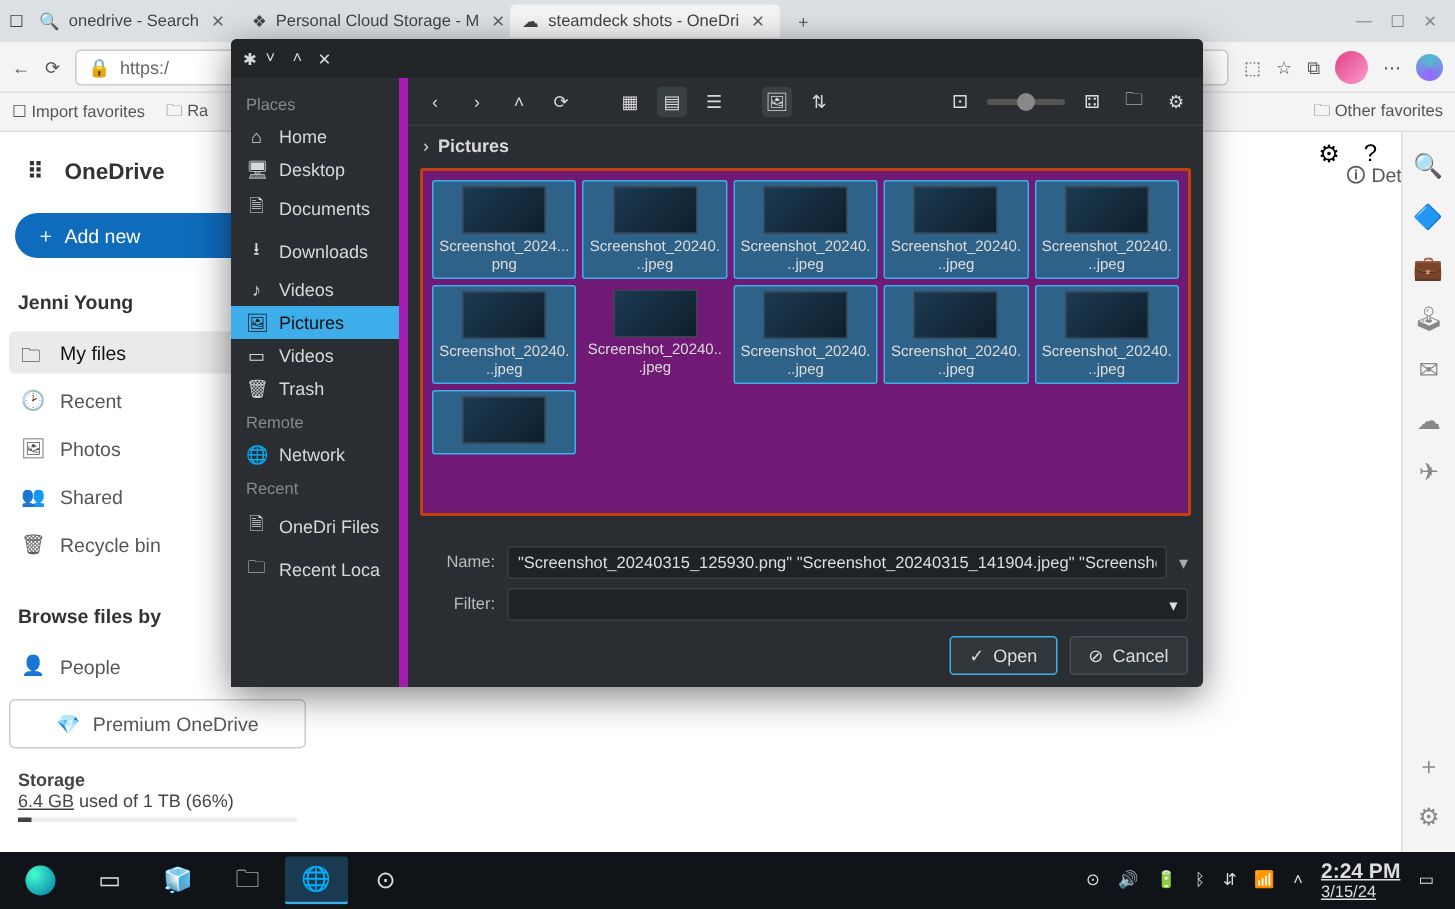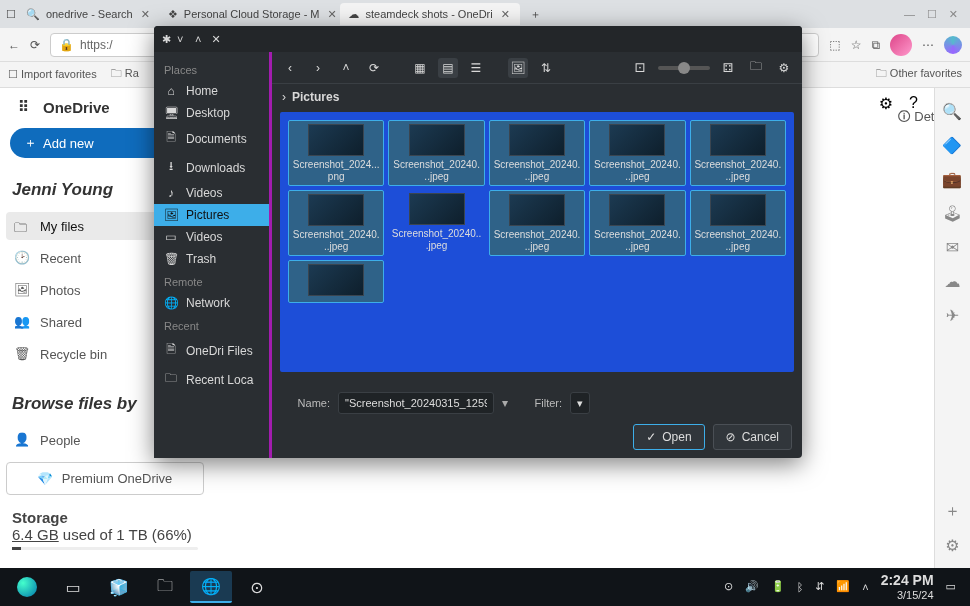--- a/index.html
+++ b/index.html
@@ -17,78 +17,78 @@
 .url-bar { flex: 1; height: 24px; background: #fff; border: 1px solid #ccc; border-radius: 4px; display: flex; align-items: center; padding: 0 8px; gap: 6px; color: #666; }
 .avatar { width: 22px; height: 22px; border-radius: 50%; background: linear-gradient(135deg,#d48,#f9c); }
 
 .browser-bookmarks { height: 26px; background: #f4f4f4; display: flex; align-items: center; padding: 0 8px; gap: 14px; font-size: 11px; color: #555; border-bottom: 1px solid #ddd; }
 
 
 .onedrive-page { position: absolute; top: 88px; left: 0; right: 0; bottom: 38px; background: #fff; display: flex; }
 .onedrive-sidebar { width: 210px; padding: 10px 6px; display: flex; flex-direction: column; gap: 4px; font-size: 13px; color: #333; }
 .app-header { height: 40px; display: flex; align-items: center; padding: 0 12px; gap: 14px; font-weight: 600; font-size: 15px; }
 .add-new-btn { background: #0f6cbd; color: #fff; border: none; border-radius: 16px; padding: 6px 14px; font-size: 13px; display: inline-flex; align-items: center; gap: 6px; margin: 8px 4px 14px; cursor: pointer; }
-.sidebar-sec-title { font-weight: 600; font-size: 17px; padding: 4px 6px 8px; font-style: italic;}
+.sidebar-sec-title { font-weight: 600; font-size: 13px; padding: 4px 6px 8px;}
 .sidebar-link { display: flex; align-items: center; gap: 10px; padding: 6px 8px; border-radius: 4px; cursor: pointer; color: #555; }
 .sidebar-link.active { background: #eaeaea; color: #111; }
 .sidebar-link svg, .sidebar-link .ic { width: 16px; height: 16px; }
 .premium-btn { margin-top: auto; border: 1px solid #ccc; background: #fff; border-radius: 4px; padding: 8px 10px; display: flex; align-items: center; justify-content: center; gap: 8px; color: #555; font-size: 13px; }
-.storage-block { padding: 10px 6px; font-size: 15px; color: #444; }
+.storage-block { padding: 10px 6px; font-size: 12px; color: #444; }
 .storage-bar { height: 3px; background: #eee; border-radius: 2px; margin-top: 4px; }
 .storage-bar > div { height: 100%; width: 5%; background: #444; }
 
 .onedrive-main { flex: 1; padding: 10px 16px; position: relative; }
 .top-actions { height: 40px; display: flex; align-items: center; gap: 18px; font-size: 13px; color: #555; }
 
 
 .side-tray { position: absolute; top: 88px; right: 0; width: 36px; bottom: 38px; background: #f4f4f4; border-left: 1px solid #ddd; display: flex; flex-direction: column; align-items: center; gap: 16px; padding: 14px 0; color: #888; }
 .side-tray span { width: 18px; height: 18px; display: flex; align-items: center; justify-content: center; }
 
 
 .file-dialog { position: absolute; top: 26px; left: 154px; width: 648px; height: 432px; background: #2a2e32; color: #d8d8d8; border-radius: 4px; box-shadow: 0 6px 24px rgba(0,0,0,0.5); display: flex; flex-direction: column; font-size: 12px; z-index: 50; }
 .dlg-titlebar { height: 26px; background: #232629; display: flex; align-items: center; padding: 0 8px; font-size: 11px; border-radius: 4px 4px 0 0; }
 .dlg-titlebar .title { flex: 1; text-align: center; }
 .dlg-titlebar .win-btn { width: 18px; text-align: center; cursor: pointer; }
 
 .dlg-body { flex: 1; display: flex; overflow: hidden; }
-.dlg-places { width: 118px; background: #2a2e32; border-right: 3px solid #a21caf; padding: 6px 0; overflow-y: auto; }
+.dlg-places { width: 118px; background: #2a2e32; border-right: 6px solid #a21caf; padding: 6px 0; overflow-y: auto; }
 .places-hdr { color: #888; font-size: 11px; padding: 6px 10px 4px; }
 .places-item { display: flex; align-items: center; gap: 8px; padding: 4px 10px; cursor: pointer; white-space: nowrap; overflow: hidden;}
 .places-item.sel { background: #3daee9; color: #111; }
 .places-item .ic { width: 14px; text-align: center; }
 
 .dlg-main { flex: 1; display: flex; flex-direction: column; }
 .dlg-toolbar { height: 32px; display: flex; align-items: center; gap: 8px; padding: 0 8px; border-bottom: 1px solid #3a3f44; }
 .dlg-toolbar .tbtn { width: 20px; height: 20px; display: flex; align-items: center; justify-content: center; border-radius: 3px; cursor: pointer; }
 .dlg-toolbar .tbtn.active { background: #3a3f44; }
 .zoom-slider { width: 52px; height: 4px; background: #555; border-radius: 2px; position: relative; }
 .zoom-slider::after { content: ""; position: absolute; top: -4px; left: 50%; width: 12px; height: 12px; background: #888; border-radius: 50%; transform: translateX(-50%); }
 
 .dlg-breadcrumb { padding: 6px 10px; display: flex; align-items: center; gap: 6px; font-size: 12px; }
-.dlg-files { flex: 1; background: #1d4ed8; margin: 2px 8px 6px; border: 2px solid #1d4ed8; border-radius: 2px; padding: 6px; overflow-y: auto; display: grid; grid-template-columns: repeat(5, 1fr); gap: 4px; align-content: start; position: relative;}
+.dlg-files { flex: 1; background: #701a75; margin: 2px 8px 6px; border: 2px solid #c2410c; border-radius: 2px; padding: 6px; overflow-y: auto; display: grid; grid-template-columns: repeat(5, 1fr); gap: 4px; align-content: start; position: relative;}
 .file-tile { display: flex; flex-direction: column; align-items: center; gap: 3px; padding: 3px; cursor: pointer; border-radius: 2px; }
 .file-tile.sel { background: #2f6288; border: 1px solid #3daee9;}
 .file-thumb { width: 56px; height: 32px; background: linear-gradient(135deg,#1c3a52,#0e1f2c); border: 1px solid #3a4550; }
 .file-label { font-size: 10px; text-align: center; line-height: 1.15; color: #ddd; word-break: break-word;}
 
-.dlg-fields { padding: 2px 10px; display: flex; flex-direction: row; gap: 6px; margin-top: 12px; }
+.dlg-fields { padding: 2px 10px; display: flex; flex-direction: column; gap: 6px; margin-top: 12px; }
 .fld-row { display: flex; align-items: center; gap: 8px; }
 .fld-row label { width: 48px; text-align: right; color: #bbb; font-size: 11px;}
 .fld-input { flex: 1; height: 22px; background: #1f2326; border: 1px solid #3a3f44; border-radius: 3px; color: #ddd; padding: 0 6px; font-size: 11px;}
 
 .dlg-buttons { display: flex; justify-content: flex-end; gap: 8px; padding: 8px 10px; }
 .dlg-btn { background: #31363b; border: 1px solid #4a4f55; color: #ddd; padding: 5px 12px; border-radius: 3px; cursor: pointer; display: inline-flex; align-items: center; gap: 6px; font-size: 12px;}
 .dlg-btn.primary { border-color: #3daee9; }
 
 
 .taskbar { position: absolute; bottom: 0; left: 0; right: 0; height: 38px; background: #101418; display: flex; align-items: center; padding: 0 6px; gap: 4px; color: #ddd; }
 .tb-btn { width: 42px; height: 32px; display: flex; align-items: center; justify-content: center; border-radius: 2px; cursor: pointer; }
 .tb-btn.active { background: #1a3a52; border-bottom: 2px solid #3daee9;}
 .tb-tray { margin-left: auto; display: flex; align-items: center; gap: 12px; padding-right: 8px; font-size: 11px;}
-.tb-clock { text-align: right; line-height: 1.1; }
+.tb-clock { line-height: 1.1; text-decoration: underline; }
 </style>
 </head>
 <body>
 
 <div class="browser-tabs">
   <span>☐</span>
   <div id="tabs" style="display: flex;">
       <div class="tab-item">
         <span class="tab-favicon">🔍</span>
         <span>onedrive - Search</span>

